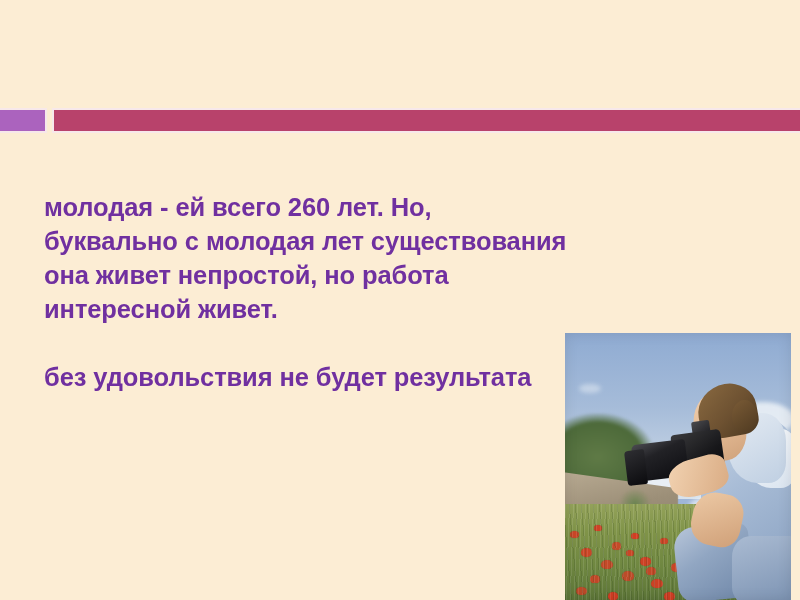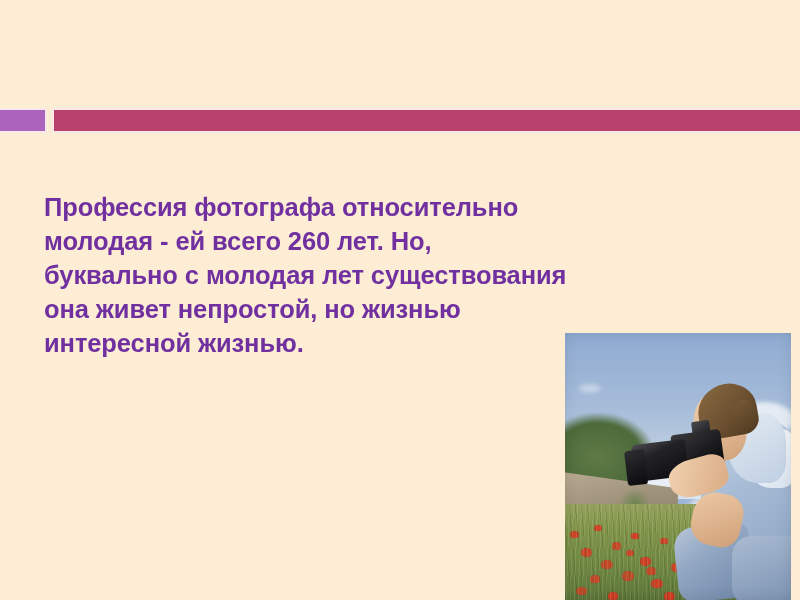--- a/index.html
+++ b/index.html
@@ -317,26 +317,26 @@
 <body>
 
 <div id="slide">
 
   <div class="bar-row">
     <div class="bar bar-small"></div>
     <div class="bar bar-wide"></div>
   </div>
 
   <div class="copy">
-    <p>Профессия фотографа относительно</p>
     <p>молодая - ей всего 260 лет. Но,</p>
     <p>буквально с молодая лет существования</p>
-    <p>она живет непростой, но жизнью</p>
-    <p>интересной жизнью.</p>
+    <p>она живет непростой, но работа</p>
+    <p>интересной живет.</p>
     <div class="gap"></div>
+    <p>без удовольствия не будет результата</p>
   </div>
 
   <div class="photo">
     <div class="photo-inner">
       <div class="sky"></div>
       <div class="cloud c1"></div>
       <div class="cloud c2"></div>
       <div class="cloud c3"></div>
       <div class="cloud c4"></div>
       <div class="cloud c5"></div>

